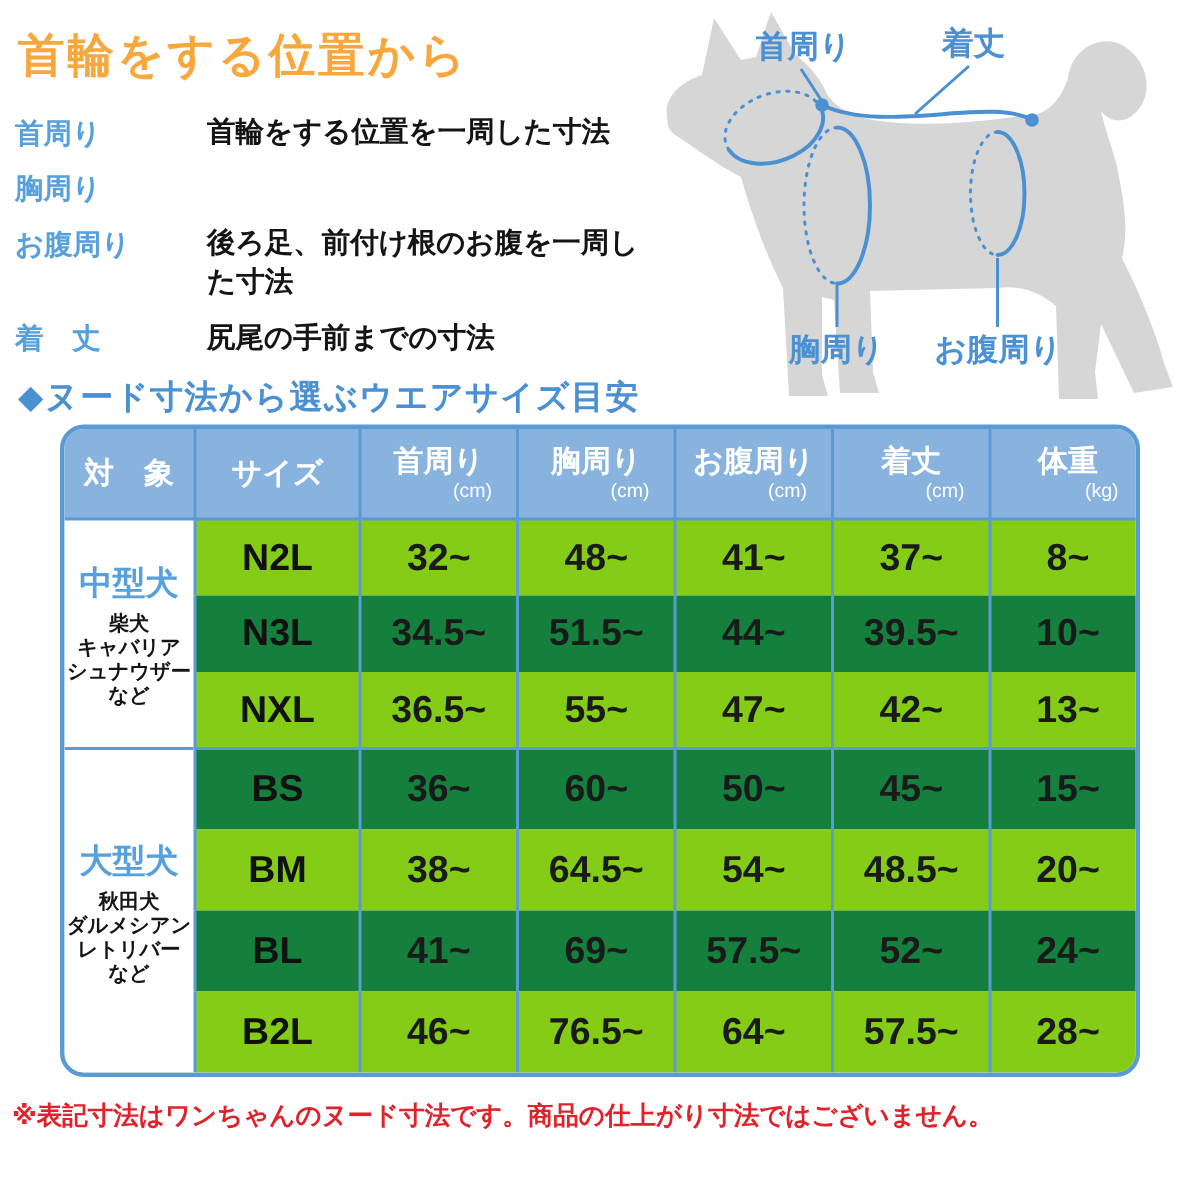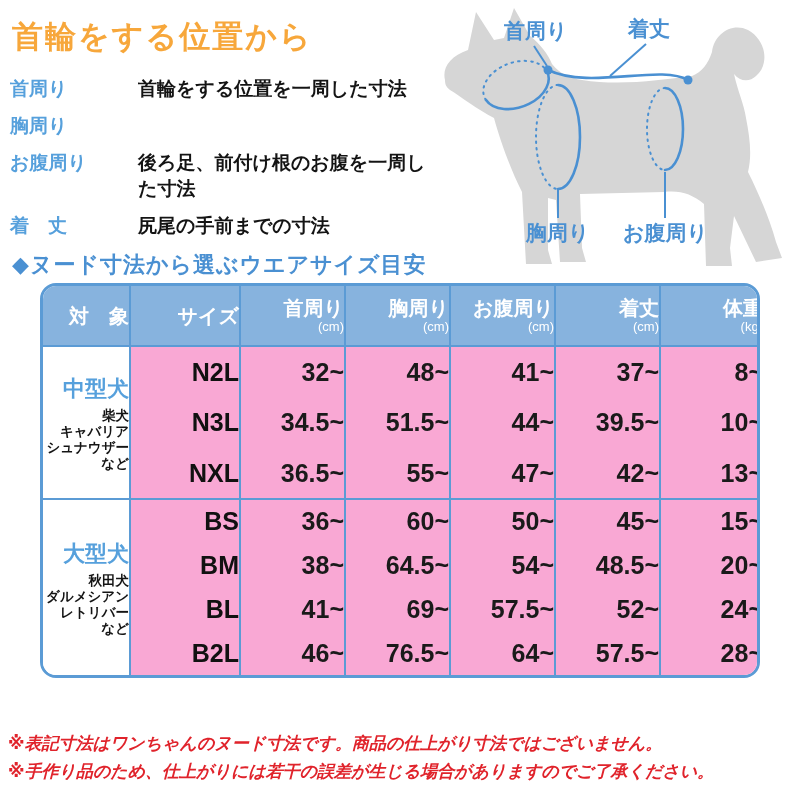--- a/index.html
+++ b/index.html
@@ -18,37 +18,37 @@
   .diagram { position:absolute; left:420px; top:0; width:378px; height:292px; }
   .diagram svg { display:block; }
   .dia-label { font-size:21px; font-weight:bold; fill:#4A90D2; }
 
   .section-heading { position:absolute; left:12px; top:250px; font-size:22px; font-weight:bold;
     color:#4A90D2; letter-spacing:1px; }
 
   .table-wrap { position:absolute; left:40px; top:283px; width:720px;
     border:3px solid #5B9BD5; border-radius:16px; overflow:hidden; background:#fff; }
   table { width:100%; border-collapse:collapse; table-layout:fixed; }
-  th, td { text-align:right; vertical-align:middle; border-right:2px solid #5B9BD5; }
+  th, td { text-align:center; vertical-align:middle; border-right:2px solid #5B9BD5; }
   th:last-child, td:last-child { border-right:none; }
   thead th { height:60px; background:#87B3DE; color:#fff; border-bottom:2px solid #5B9BD5; }
   .h-label { font-size:20px; font-weight:bold; line-height:22px; }
   .h-unit { font-size:13px; font-weight:normal; line-height:16px;margin-left:45px; }
   tbody.group1 td { height:51px; }
-  tbody.group2 td { height:44px; }
+  tbody.group2 td { height:54px; }
   tbody.group2 tr:first-child td { border-top:2px solid #5B9BD5; }
-  tr.pale td { background:#f9a8d4; }
-  tr.plain td { background:#f9a8d4; }
+  tr.pale td { background:#84cc16; }
+  tr.plain td { background:#15803d; }
   td.category { background:#FFFFFF !important;margin-top:16px; }
   .cat-title { font-size:22px; font-weight:bold; color:#56A0DC; margin-bottom:4px; }
   .cat-breeds { font-size:13.5px; font-weight:600; color:#141414; line-height:16px; }
   td.size { font-size:25px; font-weight:bold; color:#111; }
   td.val { font-size:25px; font-weight:600; color:#1a1a1a; }
 
-  .notes { position:absolute; left:8px; top:730px; width:788px;font-style:italic; }
+  .notes { position:absolute; left:8px; top:730px; width:788px; }
   .note-line { font-size:17px; font-weight:bold; color:#E0232B; line-height:28px; }
 </style>
 </head>
 <body>
 
 <div class="page">
 
   <div class="main-title">首輪をする位置から</div>
 
   <div class="legend">
@@ -231,16 +231,15 @@
           <td class="val">64~</td>
           <td class="val">57.5~</td>
           <td class="val">28~</td>
         </tr>
       </tbody>
     </table>
   </div>
 
   <div class="notes">
     <div class="note-line">※表記寸法はワンちゃんのヌード寸法です。商品の仕上がり寸法ではございません。</div>
-    <div class="note-line">※手作り品のため、仕上がりには若干の誤差が生じる場合がありますのでご了承ください。</div>
   </div>
 
 </div>
 
 </body></html>

